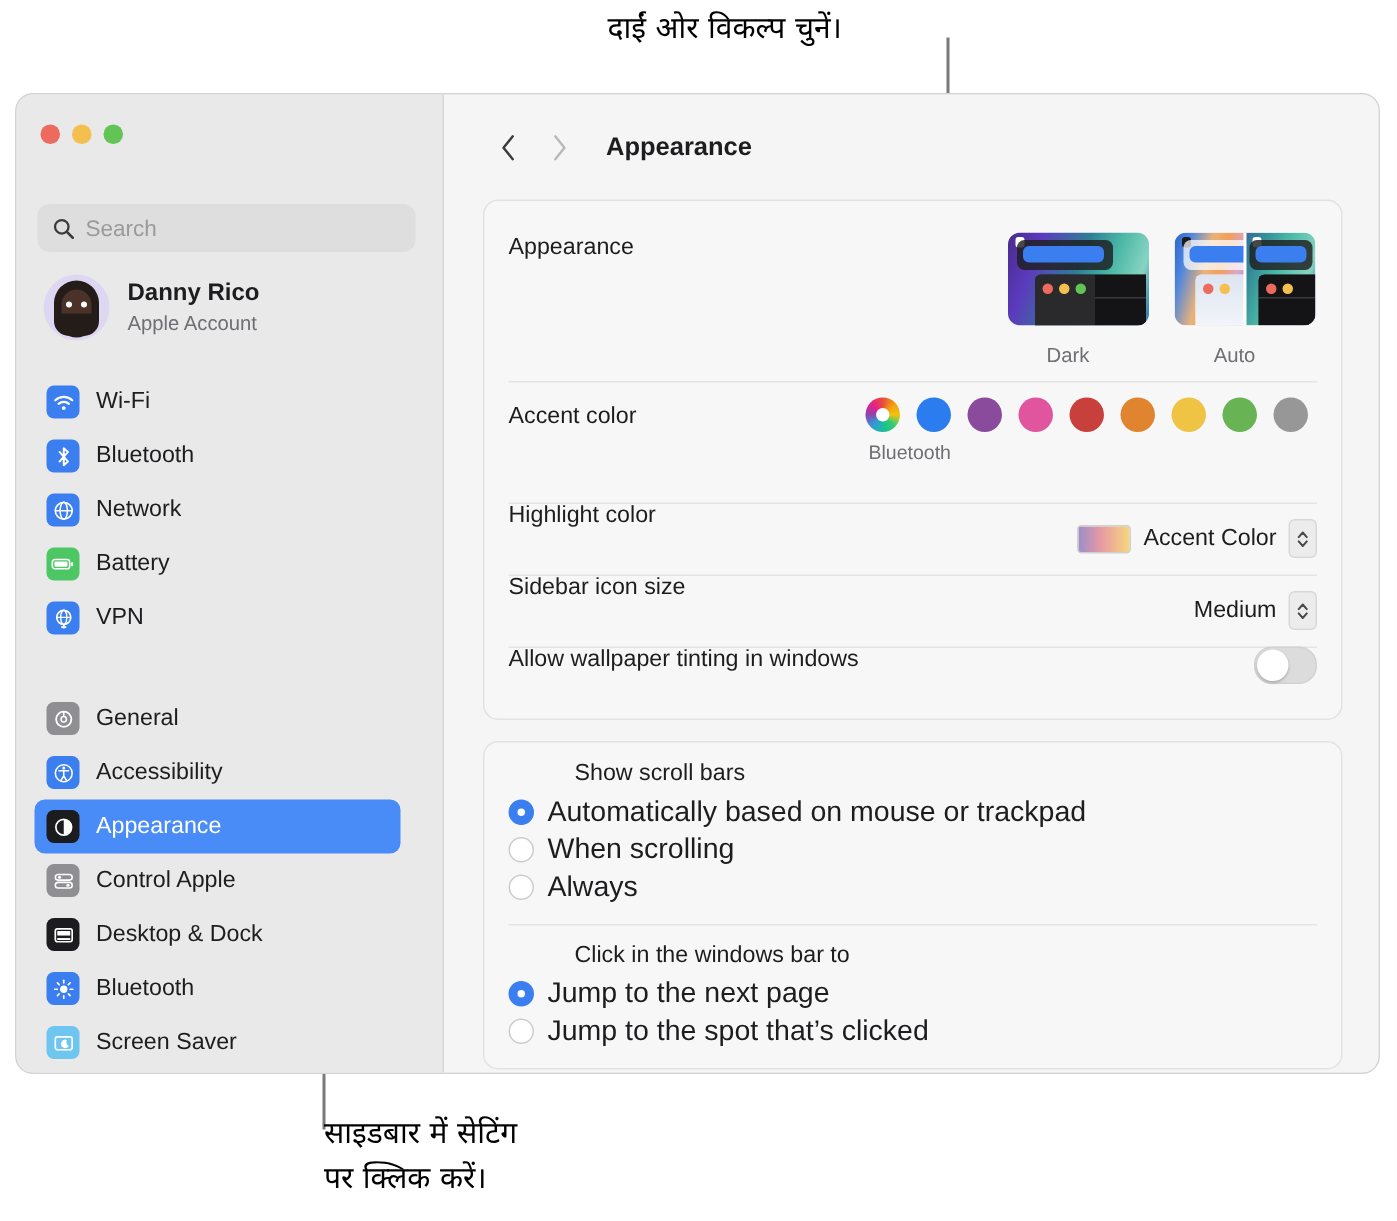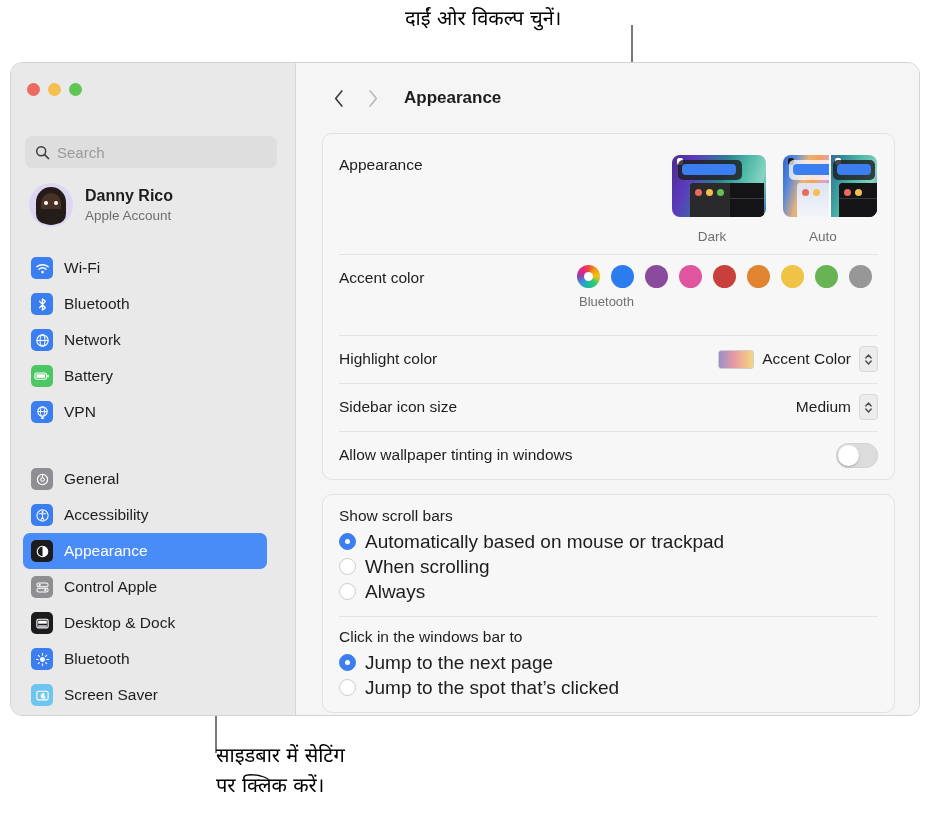--- a/index.html
+++ b/index.html
@@ -156,21 +156,21 @@
   .card {
     margin: 0 24px 0 26px;
     background: #f7f7f7;
     border: 1px solid #e2e2e2;
     border-radius: 10px;
     overflow: hidden;
   }
   .card + .card { margin-top: 14px; }
 
   .row {
-    display: flex; align-items: center;
+    display: flex; 
     padding: 0 16px;
     min-height: 48px;
     position: relative;
   }
   .row + .row::before {
     content: ""; position: absolute;
     left: 16px; right: 16px; top: 0;
     height: 1px; background: #e4e4e4;
   }
   .row-label { font-size: 15.5px; color: #1d1d1f; }
@@ -282,21 +282,21 @@
     width: 21px; height: 21px; border-radius: 50%;
     background: #ffffff;
     box-shadow: 0 1px 2px rgba(0,0,0,0.25);
   }
 
   
   .radio-sec { padding: 12px 16px 12px 16px; position: relative; }
   .radio-sec + .radio-sec::before {
     content:""; position:absolute; left:16px; right:16px; top:0; height:1px; background:#e4e4e4;
   }
-  .sec-title { font-size: 15.5px; color: #1d1d1f; margin-bottom: 4px; }
+  .sec-title { font-size: 15.5px; color: #1d1d1f; margin-bottom: 4px; margin-left: 44px; }
   .radio-item { display: flex; align-items: center; gap: 9px; height: 25px; }
   .radio {
     width: 17px; height: 17px; border-radius: 50%;
     background: #ffffff; border: 1px solid #cccccc;
     flex: 0 0 17px; position: relative;
     box-sizing: border-box;
   }
   .radio.on { background: #3b7ef0; border-color: #3b7ef0; }
   .radio.on::after {
     content:""; position:absolute; left:5px; top:5px;

